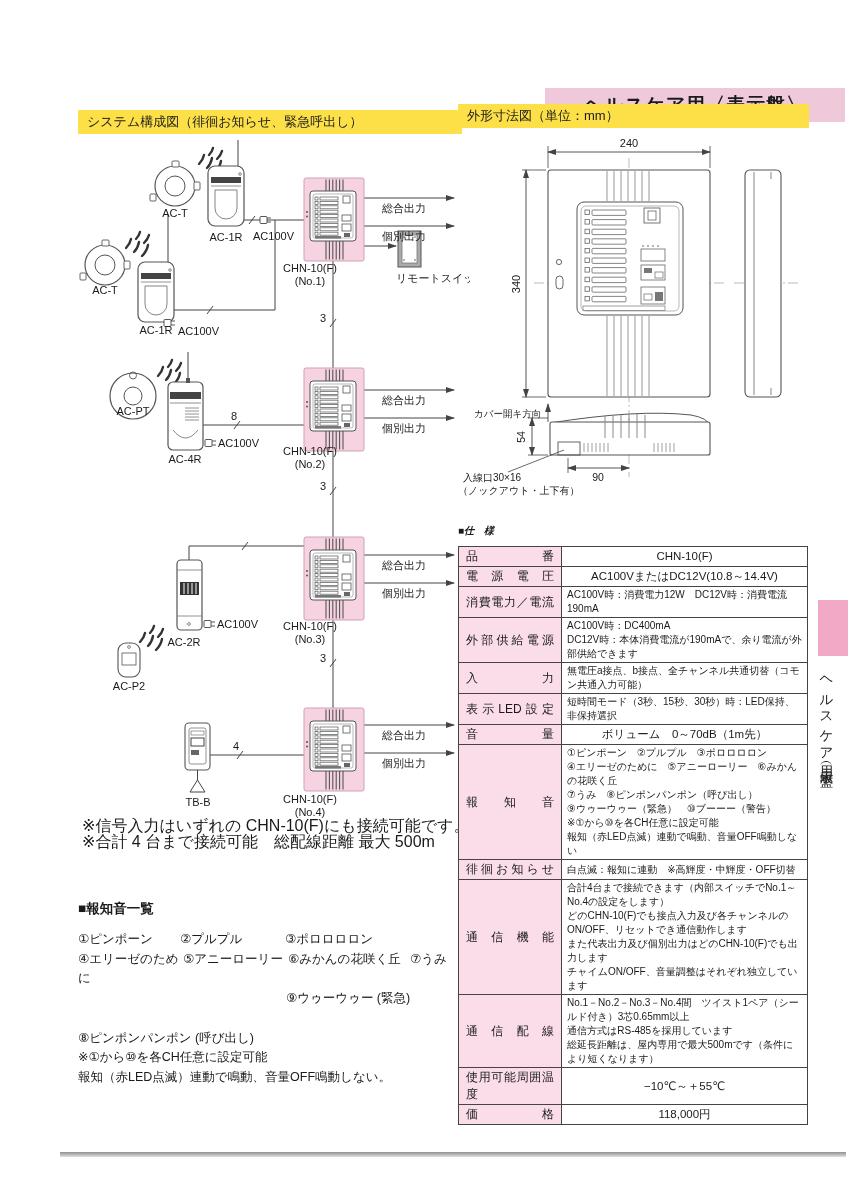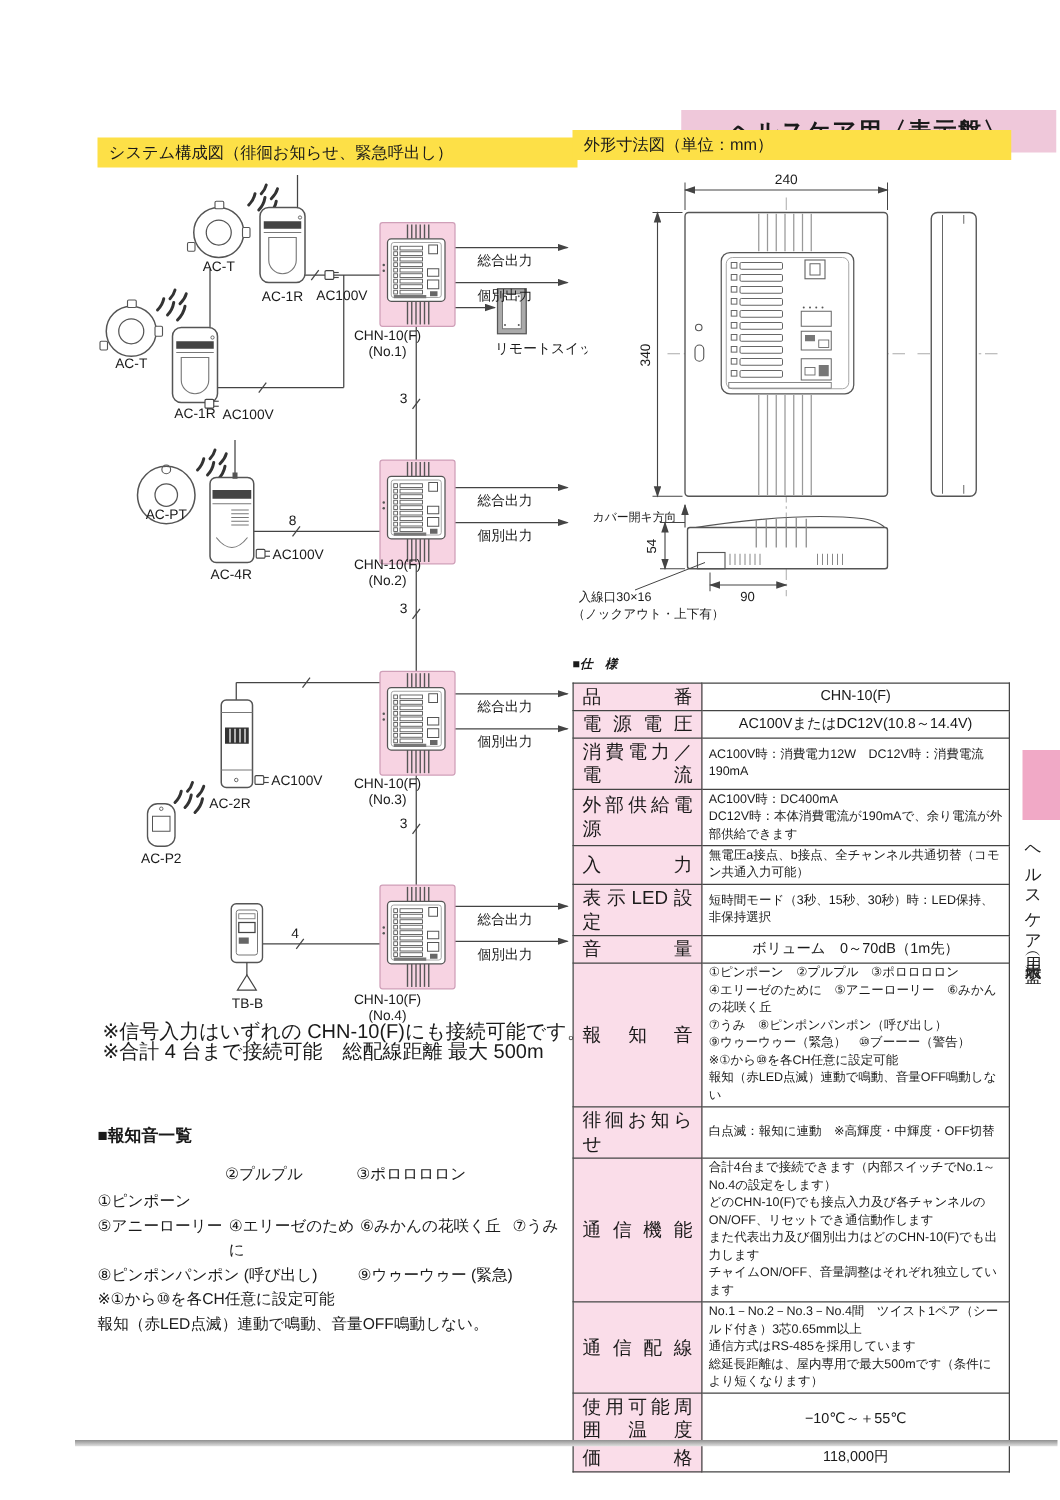--- a/index.html
+++ b/index.html
@@ -11,27 +11,27 @@
               line-height:24px;padding-left:9px;box-sizing:border-box;}
   .sec-header.sys{left:78px;top:110px;width:384px;}
   .sec-header.dim{left:458px;top:104px;width:351px;}
   svg text{font-family:"Liberation Sans","DejaVu Sans",sans-serif;fill:#1a1a1a;}
   .sysvg{position:absolute;left:60px;top:138px;}
   .dimsvg{position:absolute;left:458px;top:132px;}
   .sys-notes{position:absolute;left:82px;top:818px;font-size:16px;line-height:16px;}
   .alarm{position:absolute;left:78px;top:900px;width:410px;}
   .alarm h3{font-size:13.5px;margin:0 0 12px 0;}
   .alarm .row{display:flex;font-size:12.5px;line-height:19.5px;}
-  .alarm .w1{width:102px;margin-top:22px;} .alarm .w2{width:105px;} .alarm .w3{width:122px;} .alarm .w4{width:208px;}
+  .alarm .w1{width:102px;} .alarm .w2{width:105px;} .alarm .w3{width:122px;} .alarm .w4{width:208px;margin-top:40px;}
   .alarm .note{font-size:12.5px;line-height:19.5px;}
   .spec-h{position:absolute;left:458px;top:524px;font-size:10px;font-weight:bold;font-style:italic;}
   table.spec{position:absolute;left:458px;top:546px;width:350px;border-collapse:collapse;
              border:1.6px solid #333;table-layout:fixed;}
   table.spec td{border:1px solid #444;vertical-align:middle;box-sizing:border-box;}
-  td.lab{width:103px;background:#fadde9;font-size:15px;padding:1px 7px;
+  td.lab{width:103px;background:#fadde9;font-size:12px;padding:1px 7px;
          text-align:justify;text-align-last:justify;}
   td.val{font-size:10px;padding:1px 5px;line-height:1.4;white-space:pre-line;}
   td.val.c{text-align:center;font-size:11.5px;}
   .side-tab{position:absolute;left:818px;top:600px;width:30px;height:56px;background:#f1a9c6;}
   .side-label{position:absolute;left:817px;top:668px;writing-mode:vertical-rl;font-size:13.5px;
               letter-spacing:2px;color:#222;}
   .bottom-bar{position:absolute;left:60px;top:1152px;width:786px;height:5px;
               background:linear-gradient(#8f8f8f,#e0e0e0);}
 </style>
 </head>
@@ -499,22 +499,22 @@
   </table>
 
   <div class="alarm">
     <h3>■報知音一覧</h3>
     <div class="row">
       <span class="w1">①ピンポーン</span>
       <span class="w2">②プルプル</span>
       <span>③ポロロロロン</span>
     </div>
     <div class="row">
+      <span class="w2">④エリーゼのために</span>
       <span class="w2">⑤アニーローリー</span>
-      <span class="w2">④エリーゼのために</span>
       <span class="w3">⑥みかんの花咲く丘</span>
       <span>⑦うみ</span>
     </div>
     <div class="row">
       <span class="w4">⑧ピンポンパンポン (呼び出し)</span>
       <span>⑨ウゥーウゥー (緊急)</span>
     </div>
     <div class="note">※①から⑩を各CH任意に設定可能</div>
     <div class="note">報知（赤LED点滅）連動で鳴動、音量OFF鳴動しない。</div>
   </div>

